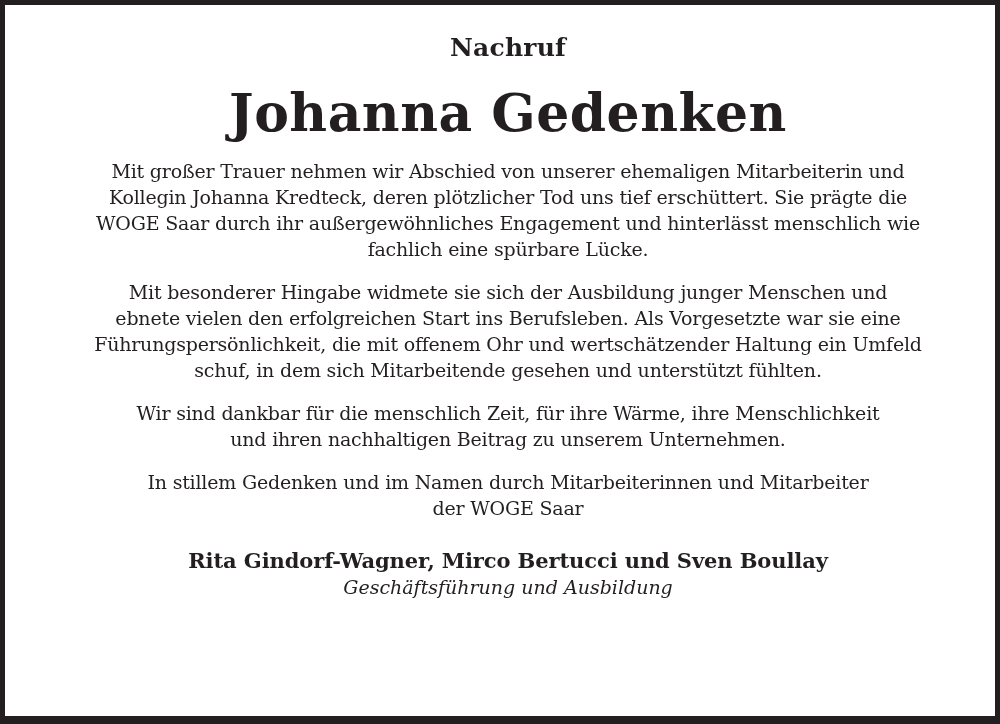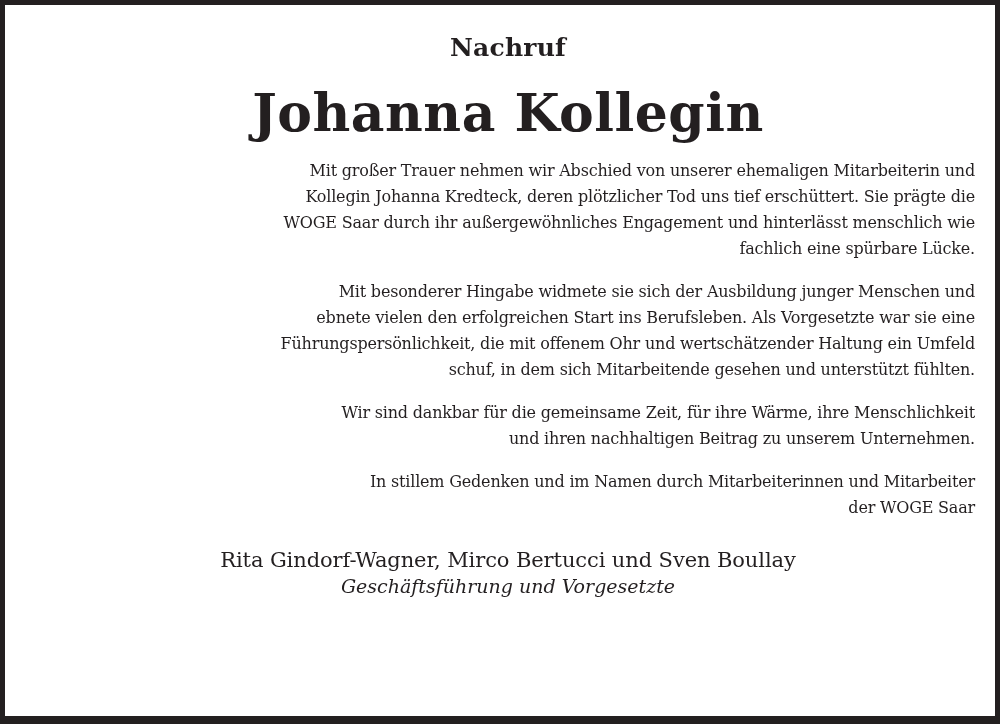--- a/index.html
+++ b/index.html
@@ -29,60 +29,59 @@
     margin: 8px 0 0 0;
   }
   .title {
     font-size: 52px;
     font-weight: bold;
     letter-spacing: 0.5px;
     margin: 22px 0 10px 0;
     line-height: 1.1;
   }
   .para {
-    font-size: 16px;
+    font-size: 19px;
     line-height: 26px;
     letter-spacing: -0.2px;
     margin: 17px auto;
     max-width: 940px;
     white-space: pre-line;
-    text-align: right;
   }
   .signature {
     margin-top: 27px;
   }
   .sig-names {
     font-size: 21px;
-    font-weight: normal;
+    font-weight: bold;
     letter-spacing: -0.1px;
     margin: 0;
   }
   .sig-role {
     font-size: 19px;
     font-style: italic;
     margin: 3px 0 0 0;
   }
 </style>
 </head>
 <body>
 
 <div class="notice">
   <div class="inner">
     <div class="kicker">Nachruf</div>
-    <div class="title">Johanna Kollegin</div>
+    <div class="title">Johanna Gedenken</div>
     <p class="para">Mit großer Trauer nehmen wir Abschied von unserer ehemaligen Mitarbeiterin und
 Kollegin Johanna Kredteck, deren plötzlicher Tod uns tief erschüttert. Sie prägte die
 WOGE Saar durch ihr außergewöhnliches Engagement und hinterlässt menschlich wie
 fachlich eine spürbare Lücke.</p>
     <p class="para">Mit besonderer Hingabe widmete sie sich der Ausbildung junger Menschen und
 ebnete vielen den erfolgreichen Start ins Berufsleben. Als Vorgesetzte war sie eine
 Führungspersönlichkeit, die mit offenem Ohr und wertschätzender Haltung ein Umfeld
 schuf, in dem sich Mitarbeitende gesehen und unterstützt fühlten.</p>
-    <p class="para">Wir sind dankbar für die gemeinsame Zeit, für ihre Wärme, ihre Menschlichkeit
+    <p class="para">Wir sind dankbar für die menschlich Zeit, für ihre Wärme, ihre Menschlichkeit
 und ihren nachhaltigen Beitrag zu unserem Unternehmen.</p>
     <p class="para">In stillem Gedenken und im Namen durch Mitarbeiterinnen und Mitarbeiter
 der WOGE Saar</p>
     <div class="signature">
       <p class="sig-names">Rita Gindorf-Wagner, Mirco Bertucci und Sven Boullay</p>
-      <p class="sig-role">Geschäftsführung und Vorgesetzte</p>
+      <p class="sig-role">Geschäftsführung und Ausbildung</p>
     </div>
   </div>
 </div>
 
 </body></html>

